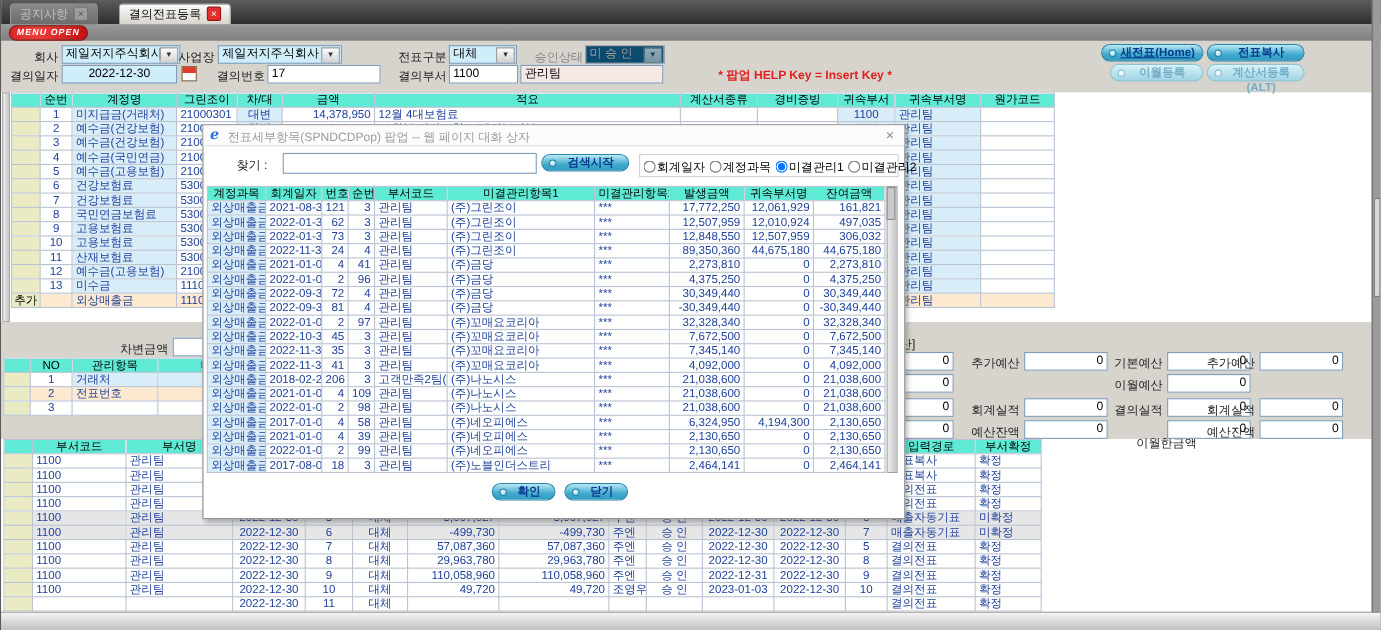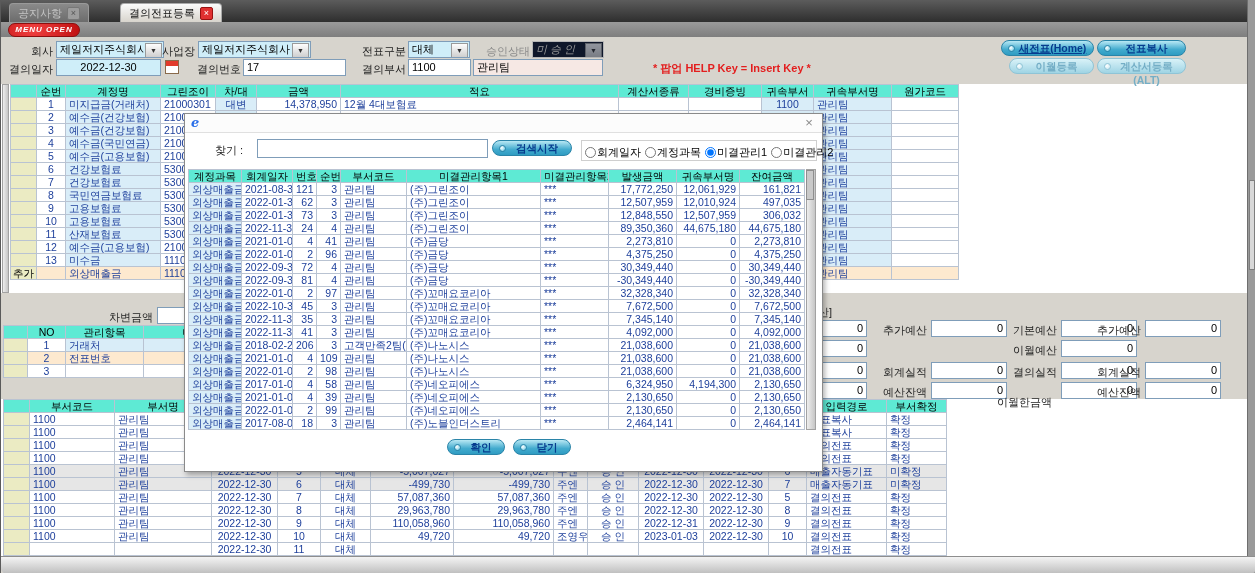--- a/index.html
+++ b/index.html
@@ -21,21 +21,21 @@
   .xbox-red{background:#e03030;color:#fff;border:1px solid #991111;}
   #menuband{left:0;top:22px;width:1255px;height:15px;background:linear-gradient(#9a9a9a,#7e7e7e);}
   #menuopen{left:7px;top:23px;width:70px;height:12px;background:radial-gradient(circle at 35% 40%,#f04040,#c01010);
             border:1px solid #8d0e0e;border-radius:7px;color:#fff;font-size:8px;font-weight:bold;font-style:italic;
             text-align:center;line-height:12px;letter-spacing:1px;}
   
   .field{box-sizing:border-box;height:17px;border:1px solid #7f9db9;background:#fff;font-size:11px;
          line-height:15px;padding:0 3px;color:#000;overflow:hidden;white-space:nowrap;}
   .f-cyan{background:#cfeef9;}
   .f-pink{background:#f6e8e4;}
-  .f-dis{background:#0f172a;color:#9a9a9a;border-color:#b5b5b5;font-style:italic;}
+  .f-dis{background:#0c4a6e;color:#9a9a9a;border-color:#b5b5b5;}
   .sel-arrow{position:absolute;right:1px;top:1px;width:15px;height:13px;background:linear-gradient(#fdfdfd,#cfcfcf);
              border:1px solid #9a9a9a;font-size:7px;color:#333;text-align:center;line-height:13px;}
   .btn{box-sizing:border-box;height:16px;border:1px solid #2a84a8;border-radius:8px;
        background:linear-gradient(#b8e8f4,#43abce 60%,#2f9cc2);color:#063c8e;font-weight:bold;
        font-size:10.5px;text-align:center;line-height:14px;padding-left:10px;cursor:pointer;}
   .btn::before{content:"";position:absolute;left:6px;top:4px;width:7px;height:7px;border-radius:50%;
        background:radial-gradient(circle at 35% 35%,#ffffff,#5fc4e0);border:1px solid #2a84a8;box-sizing:border-box;}
   .btn-dis{background:linear-gradient(#d9f2f8,#9fd4e4);color:#74aec6;border-color:#8fc4d6;}
   .btn-dis::before{background:radial-gradient(circle at 35% 35%,#ffffff,#bfe4ef);border-color:#8fc4d6;}
   .redtxt{font-size:11px;font-weight:bold;color:#e31e1e;}
@@ -69,21 +69,21 @@
 </style>
 </head>
 <body>
 
 <div id="root">
 
   <div class="abs" id="topbar"></div>
   <div class="abs tab tab-inactive" style="left:8px;">
     <span>공지사항</span><span class="xbox xbox-gray">×</span>
   </div>
-  <div class="abs tab tab-active" style="left:119px;">
+  <div class="abs tab tab-active" style="left:107px;">
     <span>결의전표등록</span><span class="xbox xbox-red">×</span>
   </div>
   <div class="abs" id="menuband"></div>
   <div class="abs" id="menuopen">MENU OPEN</div>
 
   <div class="abs" style="left:0;top:84px;width:1246px;height:209px;background:#fff;"></div>
   <div class="abs" style="left:0;top:399px;width:1246px;height:157px;background:#fff;"></div>
 
   <div class="abs lbl lbl-r" style="left:18px;top:44px;width:34px;">회사</div>
   <div class="abs field f-cyan" style="left:55px;top:41px;width:108px;">
@@ -409,21 +409,21 @@
       <div class="abs lbl lbl-r" style="left: 1002px; top: 323px; width: 54px;">기본예산</div>
       <div class="abs field a-r" style="left: 1060px; top: 320px; width: 76px; text-align: right;">0</div>
       <div class="abs lbl lbl-r" style="left: 1086px; top: 323px; width: 54px;">추가예산</div>
       <div class="abs field a-r" style="left: 1144px; top: 320px; width: 76px; text-align: right;">0</div>
       <div class="abs lbl lbl-r" style="left: 1002px; top: 343px; width: 54px;">이월예산</div>
       <div class="abs field a-r" style="left: 1060px; top: 340px; width: 76px; text-align: right;">0</div>
       <div class="abs lbl lbl-r" style="left: 1002px; top: 365px; width: 54px;">결의실적</div>
       <div class="abs field a-r" style="left: 1060px; top: 362px; width: 76px; text-align: right;">0</div>
       <div class="abs lbl lbl-r" style="left: 1086px; top: 365px; width: 54px;">회계실적</div>
       <div class="abs field a-r" style="left: 1144px; top: 362px; width: 76px; text-align: right;">0</div>
-      <div class="abs lbl lbl-r" style="left: 996px; top: 385px; width: 54px; margin-top: 10px;">이월한금액</div>
+      <div class="abs lbl lbl-r" style="left: 1032px; top: 385px; width: 54px; margin-top: 10px;">이월한금액</div>
       <div class="abs field a-r" style="left: 1060px; top: 382px; width: 76px; text-align: right;">0</div>
       <div class="abs lbl lbl-r" style="left: 1086px; top: 385px; width: 54px;">예산잔액</div>
       <div class="abs field a-r" style="left: 1144px; top: 382px; width: 76px; text-align: right;">0</div>
     </div>
 
   <div class="abs" style="left:2px;top:399px;width:946px;height:157px;overflow:hidden;">
     <table id="bottom-grid" style="width:943px;">
         <colgroup>
           <col style="width: 26px;">
           <col style="width: 85px;">
@@ -653,20 +653,21 @@
   </div>
 
   <div class="abs" style="left:1246px;top:0;width:9px;height:573px;background:#9a9a9a;border-left:1px solid #6e6e6e;box-sizing:border-box;"></div>
   <div class="abs" style="left:1248px;top:180px;width:6px;height:90px;background:#d8d8d8;border:1px solid #7e7e7e;box-sizing:border-box;"></div>
 
   <div class="abs" style="left:0;top:556px;width:1255px;height:17px;background:linear-gradient(#f4f4f4,#bdbdbd);border-top:1px solid #8e8e8e;border-radius:0 0 6px 6px;"></div>
 
   <div class="abs" id="popup">
     <div class="abs" id="popup-title">
       <span id="ie-icon">e</span>
+      <span class="t">전표세부항목(SPNDCDPop) 팝업 -- 웹 페이지 대화 상자</span>
       <span id="popup-close">×</span>
     </div>
     <div class="abs lbl" style="left:30px;top:29px;">찾기 :</div>
     <div class="abs field" style="left:72px;top:25px;width:231px;height:19px;"></div>
     <div class="abs btn pbtn" style="left:307px;top:26px;width:80px;">검색시작</div>
     <div class="abs" id="radio-group" style="left:396px;top:26px;width:228px;height:17px;border:1px solid #cfcfcf;padding:1px 3px;white-space:nowrap;"><label class="radio-item"><input type="radio" name="popup-filter" style="">회계일자</label><label class="radio-item"><input type="radio" name="popup-filter" style="">계정과목</label><label class="radio-item"><input type="radio" name="popup-filter" checked="" style="">미결관리1</label><label class="radio-item"><input type="radio" name="popup-filter" style="">미결관리2</label></div>
     <table class="abs" id="popup-grid" style="left:3px;top:55px;width:616px;">
         <colgroup>
           <col style="width: 53px;">
           <col style="width: 51px;">

